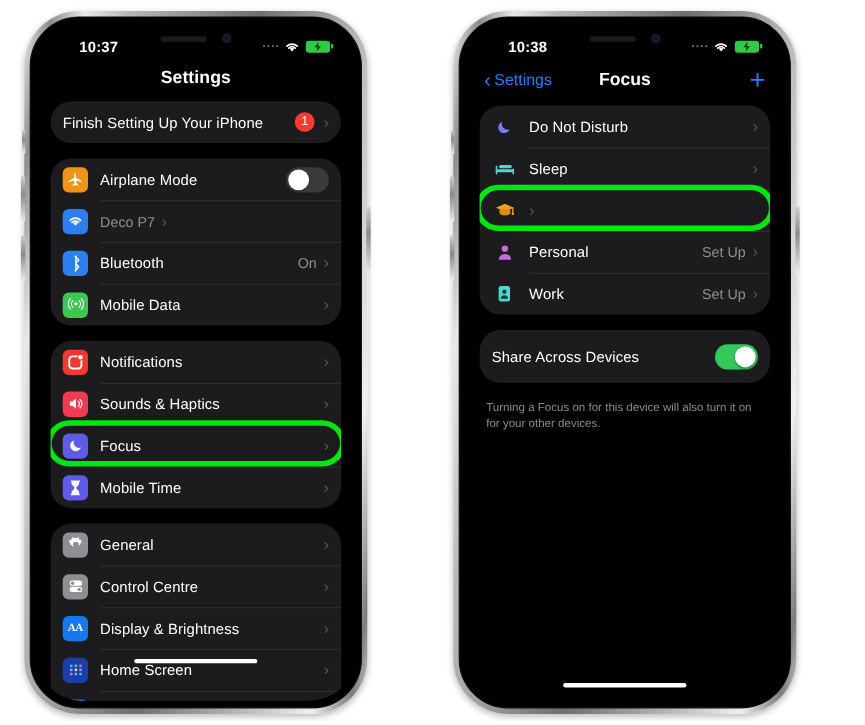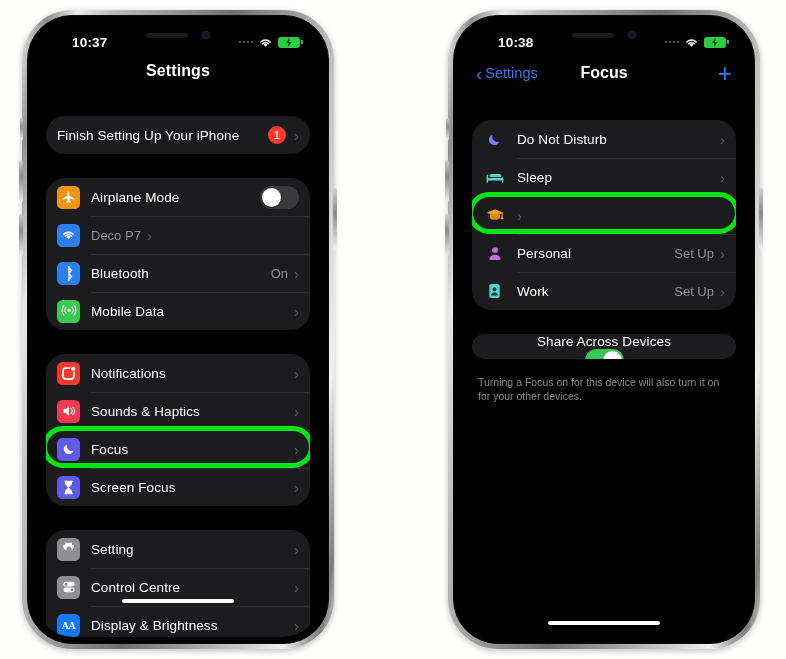--- a/index.html
+++ b/index.html
@@ -20,21 +20,21 @@
     position: absolute;
     width: 312px;
     height: 639px;
     border-radius: 50px;
     background: linear-gradient(100deg,#f3f3f3 0%,#8d8d8d 6%,#e9e9e9 13%,#b9b9b9 22%,#6e6e6e 50%,#c9c9c9 78%,#f0f0f0 88%,#7c7c7c 96%,#d8d8d8 100%);
     padding: 0;
     box-sizing: border-box;
     box-shadow: 0 2px 6px rgba(0,0,0,0.25);
   }
   .phone-left  { left: 22px;  top: 10px; }
-  .phone-right { left: 448px; top: 10px; }
+  .phone-right { left: 412px; top: 10px; }
 
   .phone-inner {
     position: absolute;
     left: 5px; top: 5px; right: 5px; bottom: 5px;
     border-radius: 45px;
     background: #000;
     box-sizing: border-box;
     border: 1px solid #0b0b0b;
   }
   .screen {
@@ -168,21 +168,20 @@
   }
 
   
   .content { padding: 0 12px; }
   .group {
     background: #1c1c1e;
     border-radius: 19px;
     overflow: hidden;
     margin-bottom: 14px;
     position: relative;
-    margin-top: 24px;
   }
   .row {
     display: flex;
     align-items: center;
     height: 38px;
     padding: 0 11px 0 11px;
     position: relative;
     box-sizing: border-box;
   }
   .row + .row:before {
@@ -412,35 +411,35 @@
               </span>
               <span class="label">Focus</span>
               <span class="chev-r">›</span>
             </div>
             <div class="row">
               <span class="ico" style="background:#5e5ce6">
                 <svg width="13" height="15" viewBox="0 0 16 18">
                   <path d="M3.5 1.5h9M3.5 16.5h9M4.5 1.5v3L8 8.6l3.5-4.1v-3M4.5 16.5v-3L8 9.4l3.5 4.1v3z" stroke="#fff" stroke-width="1.5" fill="#fff" stroke-linejoin="round" stroke-linecap="round"></path>
                 </svg>
               </span>
-              <span class="label">Screen Focus</span>
+              <span class="label">Mobile Time</span>
               <span class="chev-r">›</span>
             </div>
             <div class="highlight" style="left:-4px; right:-4px; top:72px; height:42px;"></div>
           </div>
 
           <div class="group">
             <div class="row">
               <span class="ico" style="background:#8e8e93">
                 <svg width="16" height="16" viewBox="0 0 20 20">
                   <path fill="#fff" d="M10 2.2l1.3.5.9-1 1.5.9-.3 1.4 1 1 1.4-.3.9 1.5-1 .9.5 1.3-1.3.6.2 1.4-1.7.3-.4 1.3-1.4-.3-.9 1.1-1.3-.8-1.3.8-.9-1.1-1.4.3-.4-1.3-1.7-.3.2-1.4-1.3-.6.5-1.3-1-.9.9-1.5 1.4.3 1-1-.3-1.4 1.5-.9.9 1z"></path>
                   <circle cx="10" cy="10" r="3.2" fill="#8e8e93"></circle>
                 </svg>
               </span>
-              <span class="label">Setting</span>
+              <span class="label">General</span>
               <span class="chev-r">›</span>
             </div>
             <div class="row">
               <span class="ico" style="background:#8e8e93">
                 <svg width="16" height="16" viewBox="0 0 20 20">
                   <rect x="3" y="3.5" width="14" height="6" rx="3" fill="#fff"></rect>
                   <circle cx="6.2" cy="6.5" r="1.9" fill="#8e8e93"></circle>
                   <rect x="3" y="10.5" width="14" height="6" rx="3" fill="#fff"></rect>
                   <circle cx="13.8" cy="13.5" r="1.9" fill="#8e8e93"></circle>
                 </svg>
@@ -589,21 +588,21 @@
               </span>
               <span class="label">Work</span>
               <span class="value">Set Up</span>
               <span class="chev-r">›</span>
             </div>
             <div class="highlight" style="left:-4px; right:-4px; top:72px; height:42px;"></div>
           </div>
 
 
           <div class="group">
-            <div class="row no-icon" style="height:25px;flex-direction:column;">
+            <div class="row no-icon" style="height:48px;">
               <span class="label">Share Across Devices</span>
               <span class="toggle on">
                   <span class="knob"></span>
                 </span>
             </div>
           </div>
 
           <div class="footnote">Turning a Focus on for this device will also turn it on for your other devices.</div>
         </div>
 

